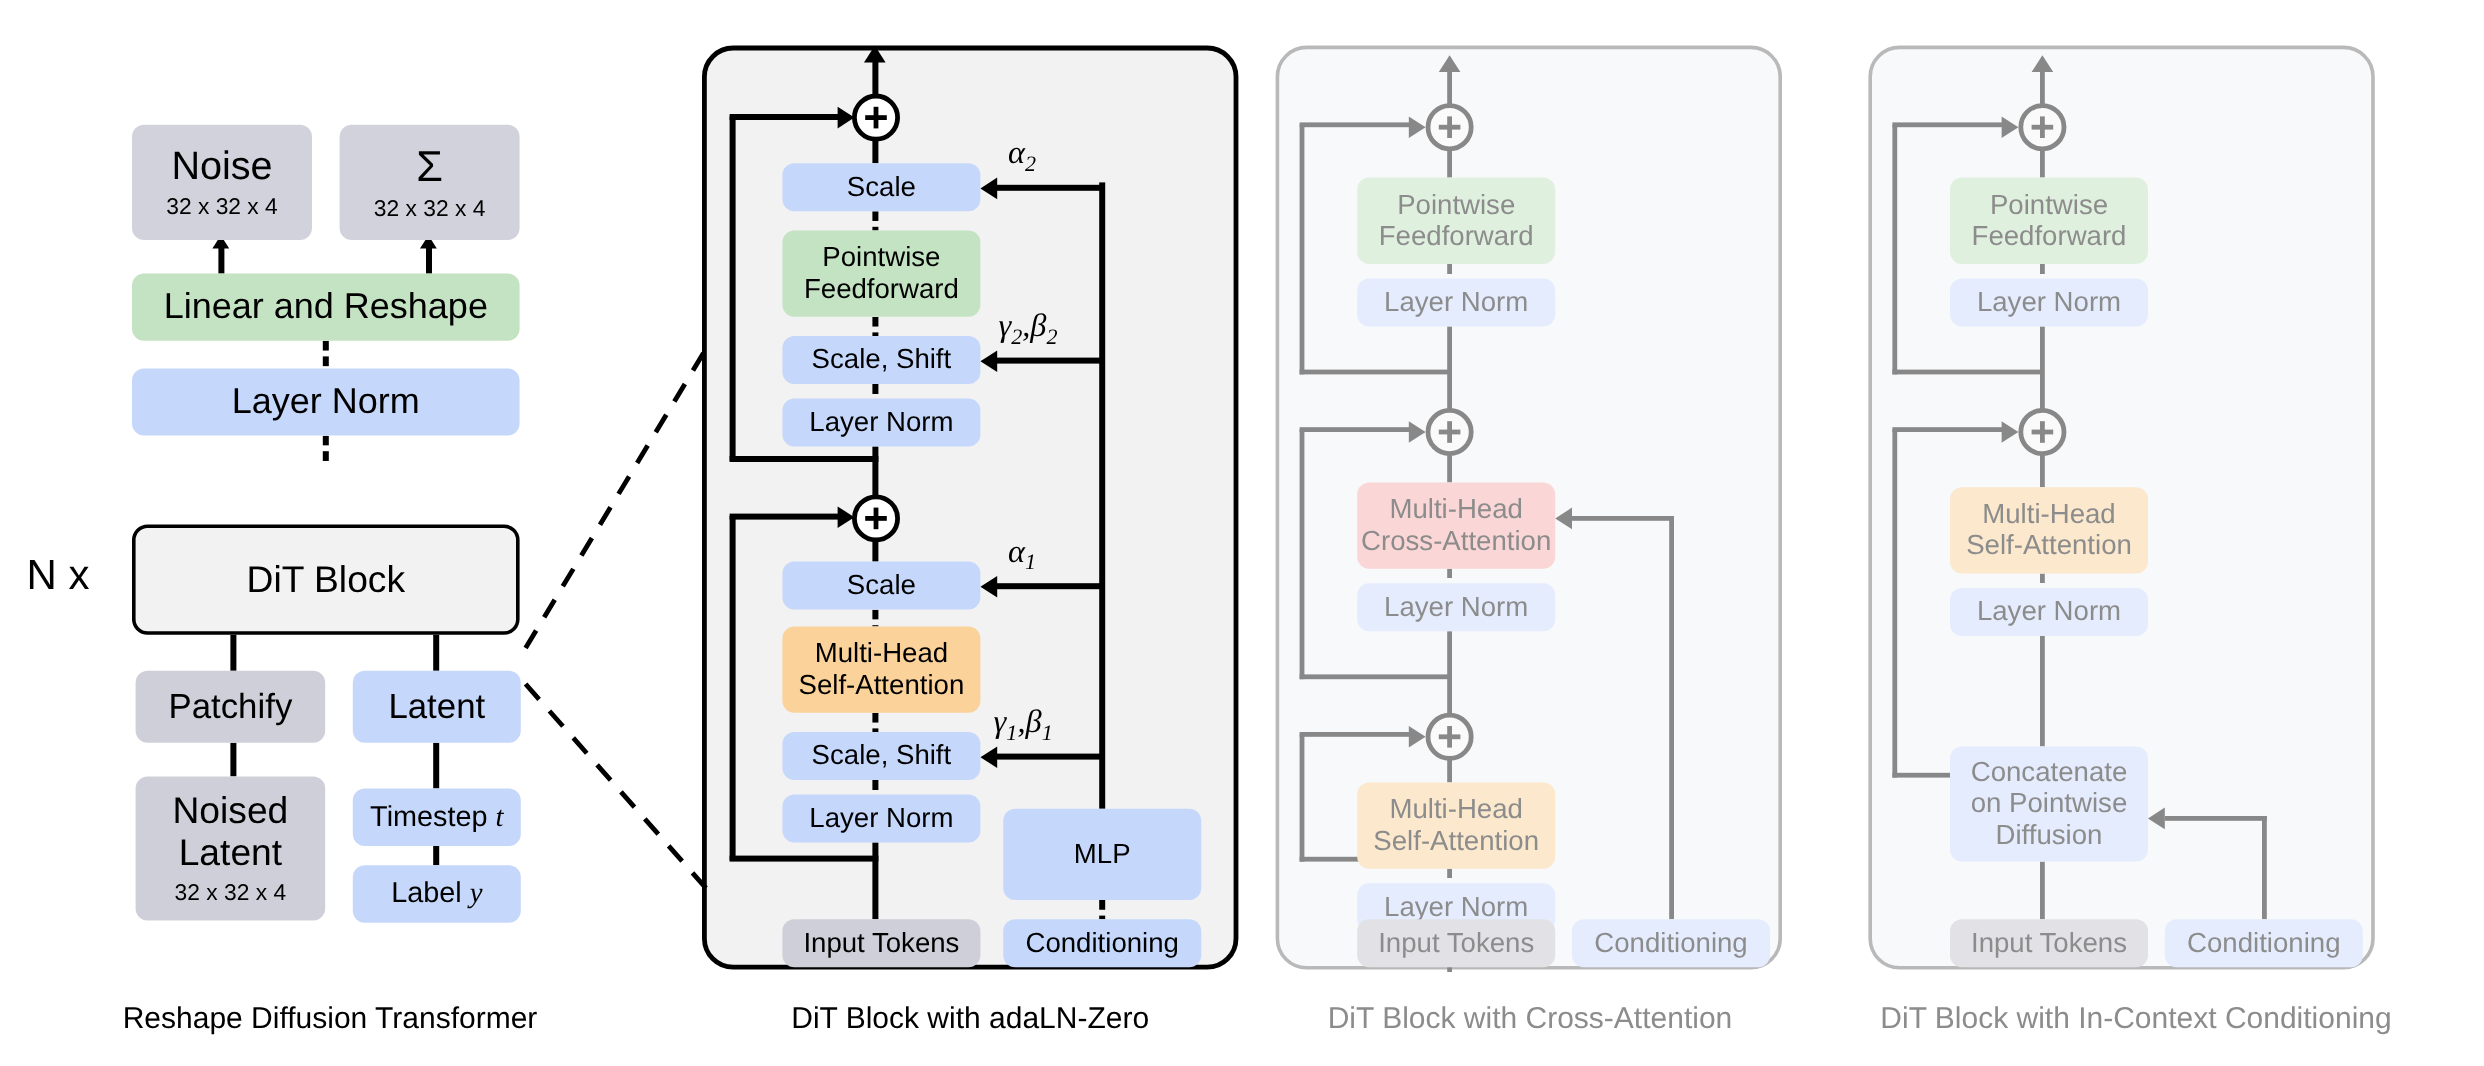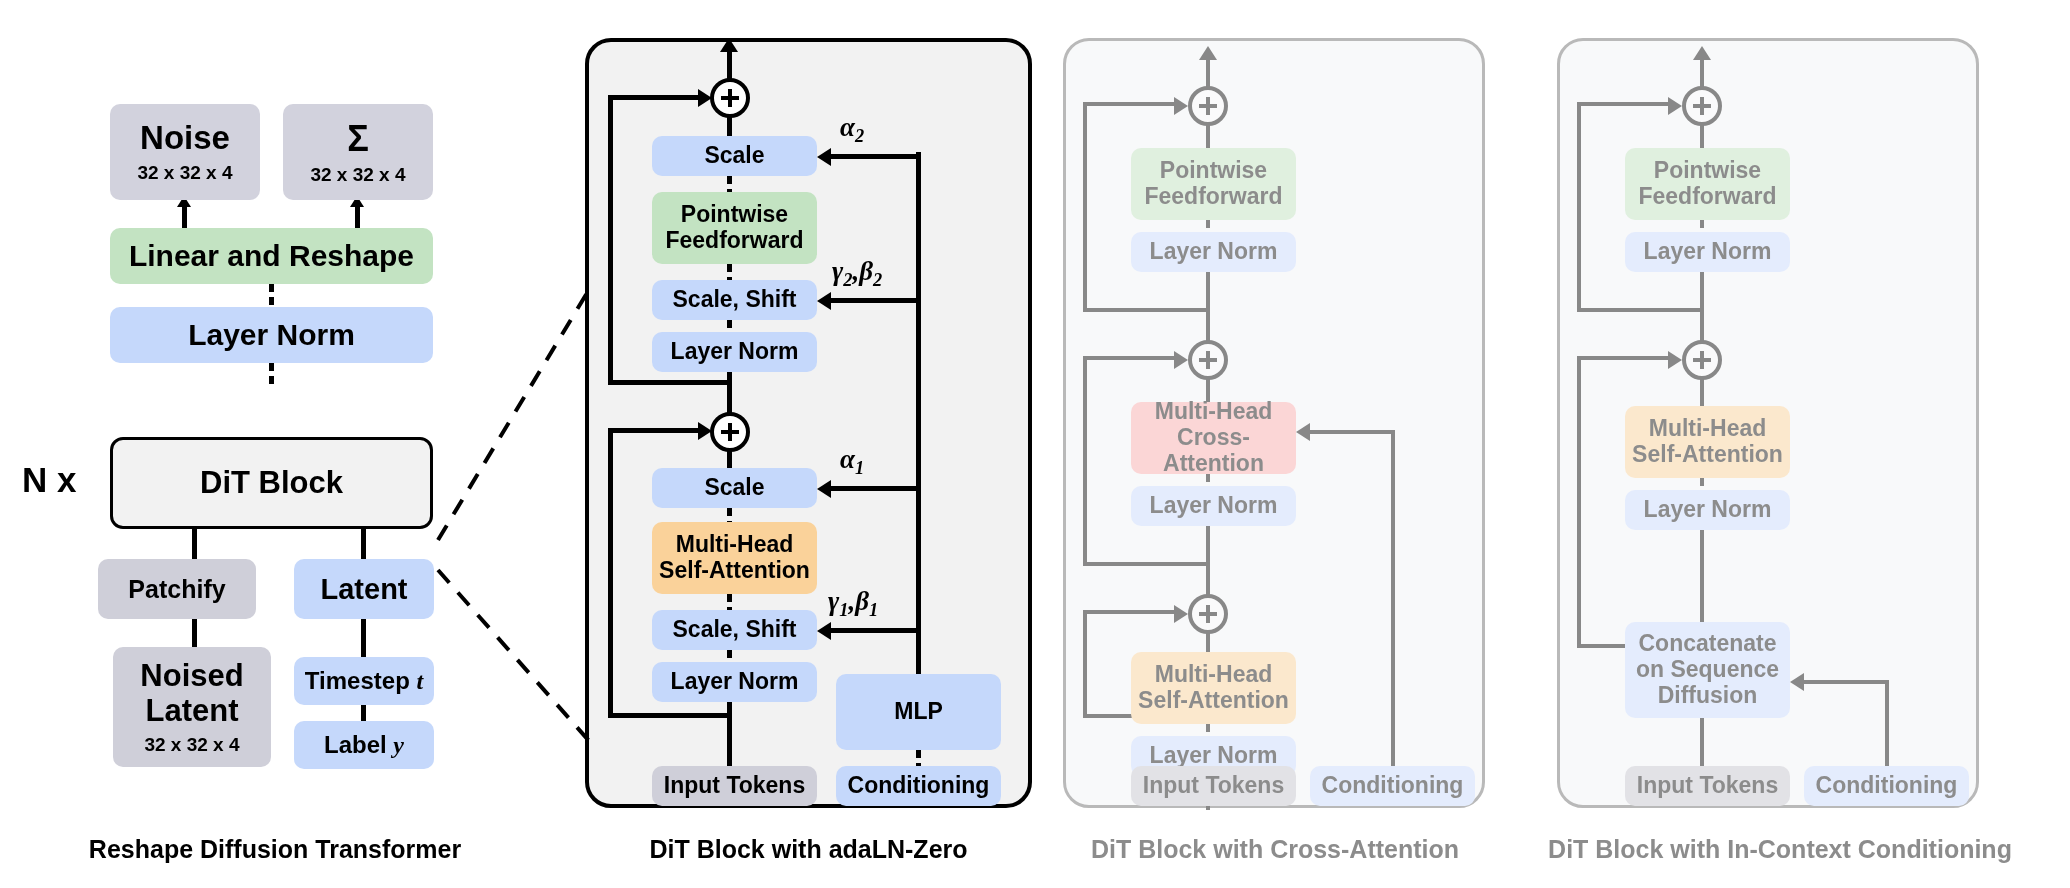--- a/index.html
+++ b/index.html
@@ -1,18 +1,18 @@
 <!DOCTYPE html>
 <html><head>
 <meta charset="utf-8">
 <style>
   html,body{margin:0;padding:0;background:#ffffff;}
   body{width:2070px;height:888px;font-family:"Liberation Sans",sans-serif;
        -webkit-font-smoothing:antialiased;overflow:hidden;}
-  .stage{position:relative;width:1876px;height:888px;font-weight:bold;}
+  .stage{position:relative;width:1876px;height:888px;}
 
   
   .box{position:absolute;box-sizing:border-box;display:flex;flex-direction:column;
        align-items:center;justify-content:center;border-radius:10px;
        text-align:center;line-height:1.12;color:#000;z-index:5;}
   .box .sub{font-size:19px;margin-top:5px;}
 
   
   .c-grey   {background:#d2d2dd;}
   .c-grey2  {background:#cfcfd9;}
@@ -109,21 +109,21 @@
 
   <div class="nx" style="left:22px;top:460px;">N x</div>
 
   <div class="box c-white" style="left:110px;top:437px;width:323px;height:92px;font-size:31px;border-radius:13px;">
     <span>DiT Block</span>
   </div>
 
   <div class="ln" style="left:192px;top:529px;width:5px;height:30px;"></div>
   <div class="ln" style="left:361px;top:529px;width:5px;height:30px;"></div>
 
-  <div class="box c-grey2" style="left:98px;top:559px;width:158px;height:60px;font-size:25px;">
+  <div class="box c-grey2" style="left:113px;top:559px;width:158px;height:60px;font-size:29px;">
     <span>Patchify</span>
   </div>
 
   <div class="box c-blue" style="left:294px;top:559px;width:140px;height:60px;font-size:29px;">
     <span>Latent</span>
   </div>
 
   <div class="ln" style="left:192px;top:619px;width:5px;height:28px;"></div>
   <div class="ln" style="left:361px;top:619px;width:5px;height:38px;"></div>
 
@@ -377,21 +377,21 @@
   </div>
   <div class="dash-v" style="left:1700px;top:478px;width:4px;height:12px;"></div>
 
   <div class="box f-blue" style="left:1625px;top:490px;width:165px;height:40px;font-size:23px;">
     <span>Layer Norm</span>
   </div>
   <div class="ln" style="left:1700px;top:530px;width:4px;height:92px;"></div>
 
   <div class="box f-blue" style="left:1625px;top:622px;width:165px;height:96px;font-size:23px;">
     <span>Concatenate</span>
-    <span>on Sequence</span>
+    <span>on Pointwise</span>
     <span>Diffusion</span>
   </div>
   <div class="ln" style="left:1700px;top:718px;width:4px;height:48px;"></div>
 
   <div class="box f-grey" style="left:1625px;top:766px;width:165px;height:40px;font-size:23px;">
     <span>Input Tokens</span>
   </div>
   <div class="box f-blue" style="left:1804px;top:766px;width:165px;height:40px;font-size:23px;">
     <span>Conditioning</span>
   </div>

